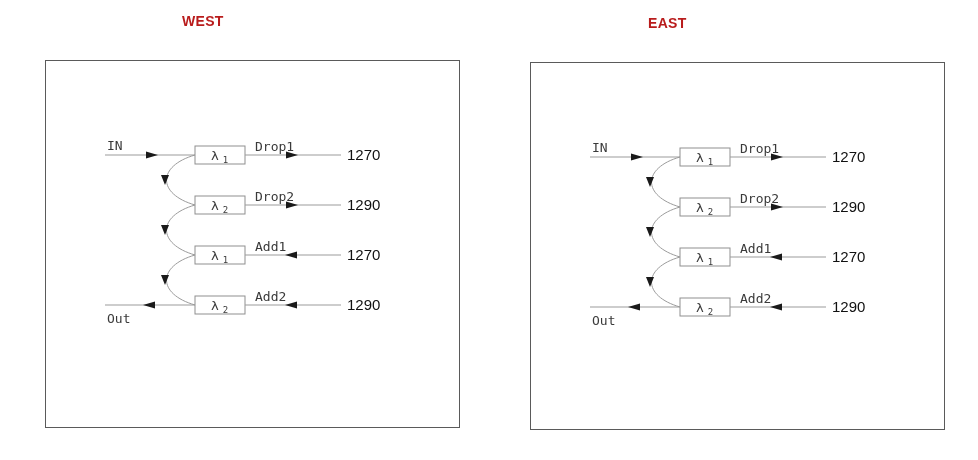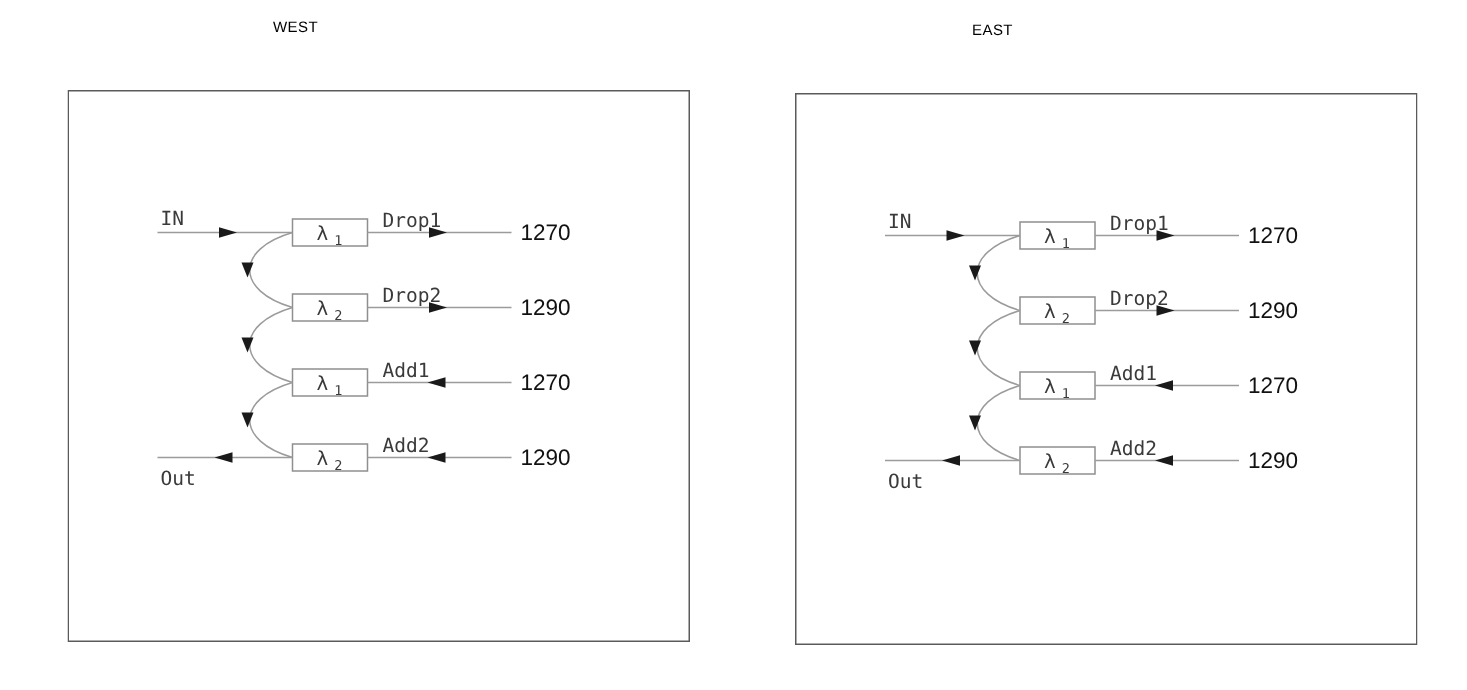--- a/index.html
+++ b/index.html
@@ -1,20 +1,20 @@
 <!DOCTYPE html>
 <html><head>
 <meta charset="utf-8">
 <style>
   html,body{margin:0;padding:0;}
   body{
     width:978px;height:460px;position:relative;background:#ffffff;
     font-family:"Liberation Sans", sans-serif;overflow:hidden;
   }
-  .title{position:absolute;font-size:10px;color:#000000;letter-spacing:.3px;}
+  .title{position:absolute;font-size:14px;color:#b91c1c;letter-spacing:.3px;font-weight:bold;}
   .panel{position:absolute;width:415px;height:280px;}
   .panel svg{display:block;}
   .mono{font-family:"DejaVu Sans Mono", monospace;font-size:13px;fill:#3a3a3a;}
   .sub{font-size:9px;}
   .wl{font-family:"Liberation Sans", sans-serif;font-size:15px;fill:#111;}
   .wire{stroke:#9b9b9b;stroke-width:1;fill:none;}
   .box{stroke:#8f8f8f;stroke-width:1;fill:#ffffff;}
   .arrow{fill:#1a1a1a;stroke:none;}
   .border{stroke:#5a5a5a;stroke-width:1;fill:none;}
 </style>

